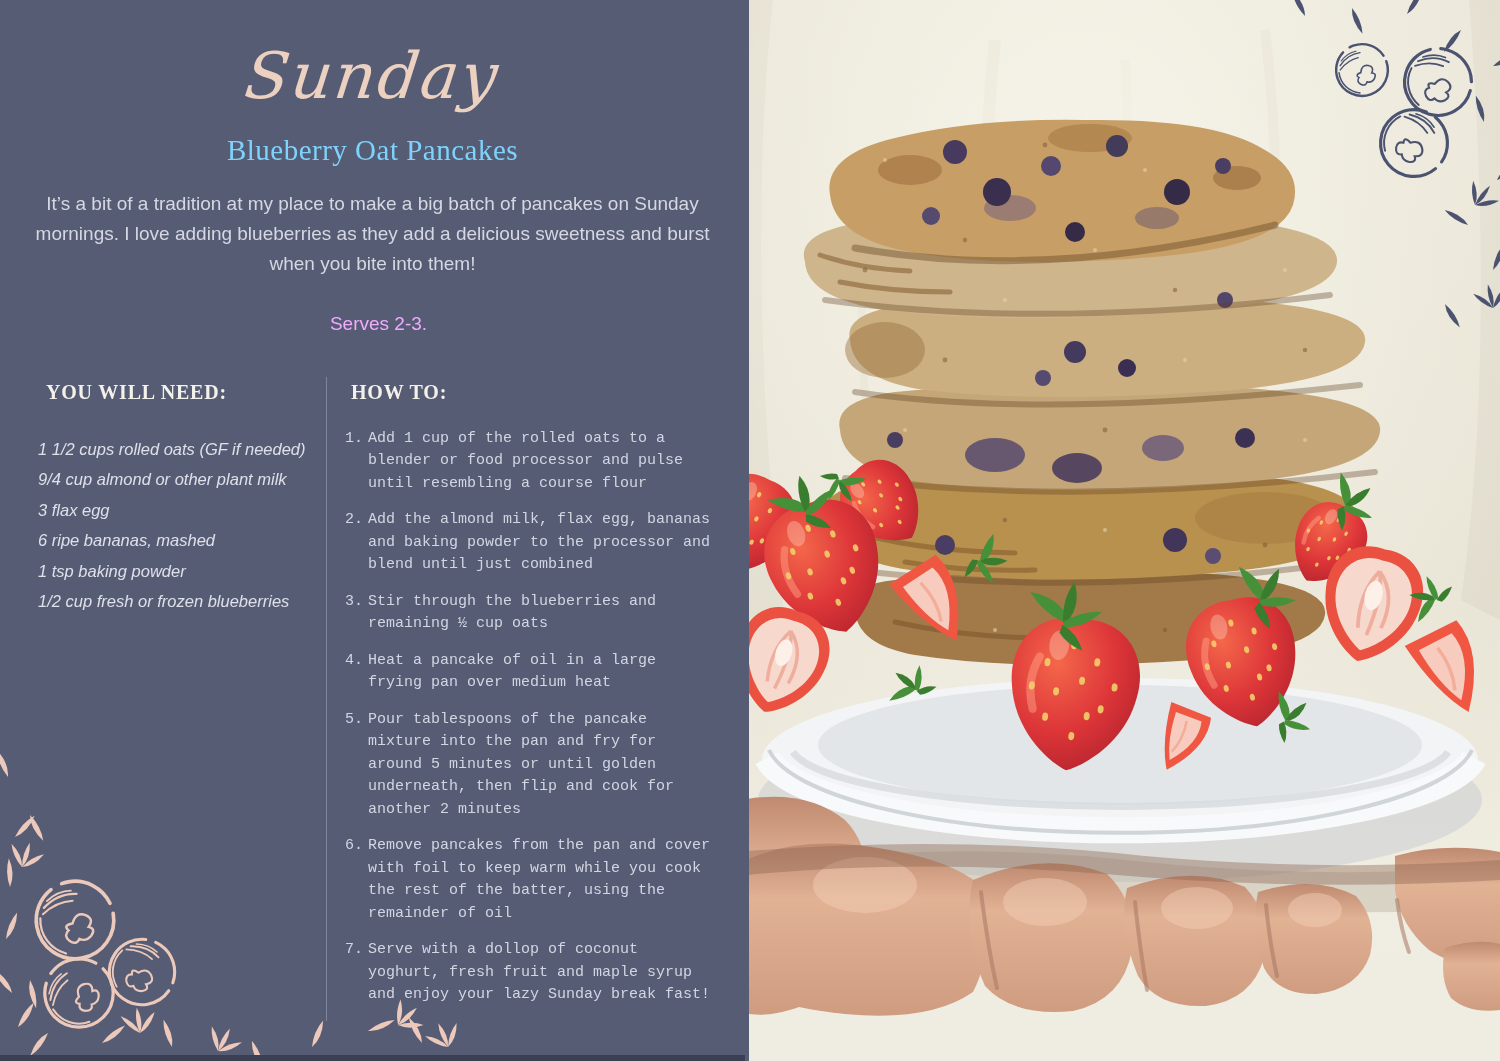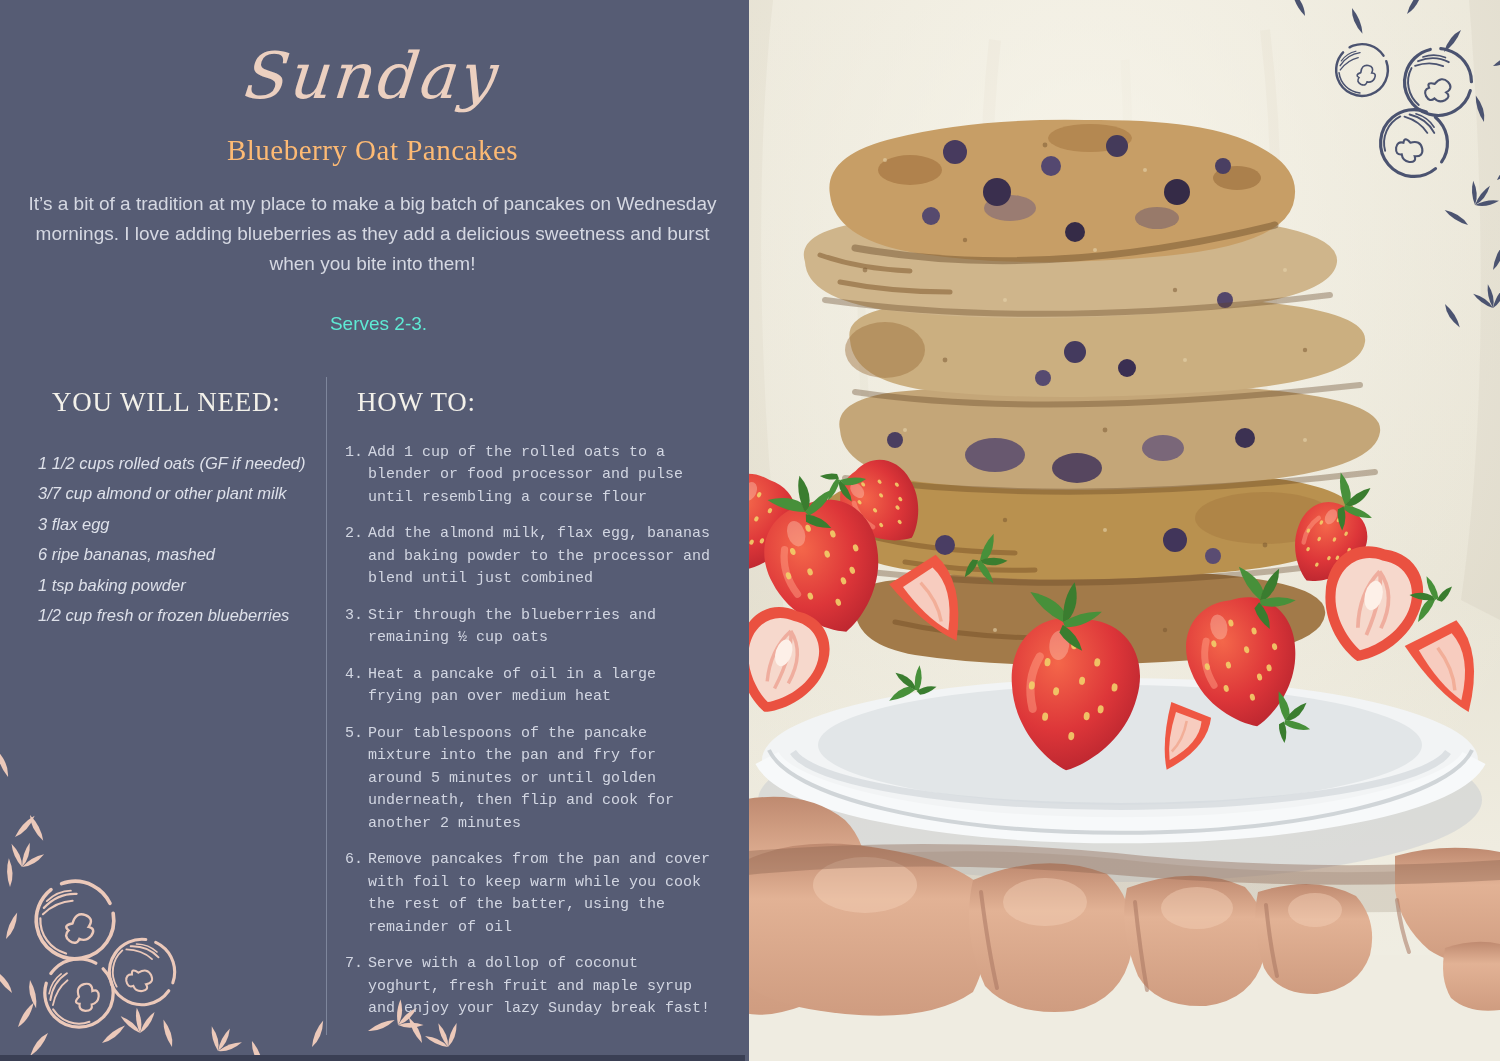--- a/index.html
+++ b/index.html
@@ -16,35 +16,35 @@
   }
   .day{
     margin:40px 0 0;text-align:center;font-weight:400;
     font-family:"DejaVu Serif",serif;font-style:italic;
     font-size:64px;line-height:1.15;color:#ecd0c0;
     transform:skewX(-7deg);letter-spacing:2px;
   }
   .rtitle{
     margin:20px 0 0;text-align:center;font-weight:400;
     font-family:"Liberation Serif",serif;font-size:29px;
-    color:#fdba74;letter-spacing:.5px;
+    color:#7dd3fc;letter-spacing:.5px;
   }
   .intro{
     width:712px;margin:22px auto 0;text-align:center;
     font-size:19px;line-height:30px;color:#d5d8e2;
   }
-  .serves{margin:34px 0 0;text-align:center;font-size:19px;color:#5eead4;padding-left:12px;}
+  .serves{margin:34px 0 0;text-align:center;font-size:19px;color:#f0abfc;padding-left:12px;}
 
   .cols{display:flex;margin:38px 0 0;padding:0 28px 0 38px;position:relative;z-index:2;}
   .col-ing{width:276px;flex:none;}
   .vdiv{width:1px;background:#7e869c;margin:4px 16px 0 12px;align-self:stretch;}
   .col-steps{flex:1;min-width:0;}
   .sec-h{
-    margin:14px;font-family:"Liberation Serif",serif;font-weight:400;
-    font-size:27px;letter-spacing:.8px;color:#f3f1ea;
+    margin:8px;font-family:"Liberation Serif",serif;font-weight:700;
+    font-size:20px;letter-spacing:.8px;color:#f3f1ea;
   }
   ul.ing{
     list-style:none;margin:30px 0 0;padding:0;
     font-style:italic;font-size:16.5px;color:#dee1ea;
   }
   ul.ing li{line-height:30.5px;}
   ol.steps{
     list-style:none;counter-reset:s;margin:24px 0 0;padding:0;
     font-size:15px;line-height:22.5px;color:#d2d6e2;
   }
@@ -135,30 +135,30 @@
       <path d="M0,2 Q12,8 16,20 Q4,16 -2,8 Z" fill="#3a7d2f"></path>
     </g>
   </defs>
 </svg>
 
 <div class="page">
 
   <section class="panel">
     <h1 class="day">Sunday</h1>
     <h2 class="rtitle">Blueberry Oat Pancakes</h2>
-    <p class="intro">It’s a bit of a tradition at my place to make a big batch of pancakes on Wednesday mornings. I love adding blueberries as they add a delicious sweetness and burst when you bite into them!</p>
+    <p class="intro">It’s a bit of a tradition at my place to make a big batch of pancakes on Sunday mornings. I love adding blueberries as they add a delicious sweetness and burst when you bite into them!</p>
     <p class="serves">Serves 2-3.</p>
 
     <div class="cols">
       <div class="col-ing">
         <h3 class="sec-h">YOU WILL NEED:</h3>
         <ul class="ing">
 
         <li>1 1/2 cups rolled oats (GF if needed)</li>
-            <li>3/7 cup almond or other plant milk</li>
+            <li>9/4 cup almond or other plant milk</li>
             <li>3 flax egg</li>
             <li>6 ripe bananas, mashed</li>
             <li>1 tsp baking powder</li>
             <li>1/2 cup fresh or frozen blueberries</li>
           </ul>
       </div>
       <div class="vdiv"></div>
       <div class="col-steps">
         <h3 class="sec-h">HOW TO:</h3>
         <ol class="steps">

